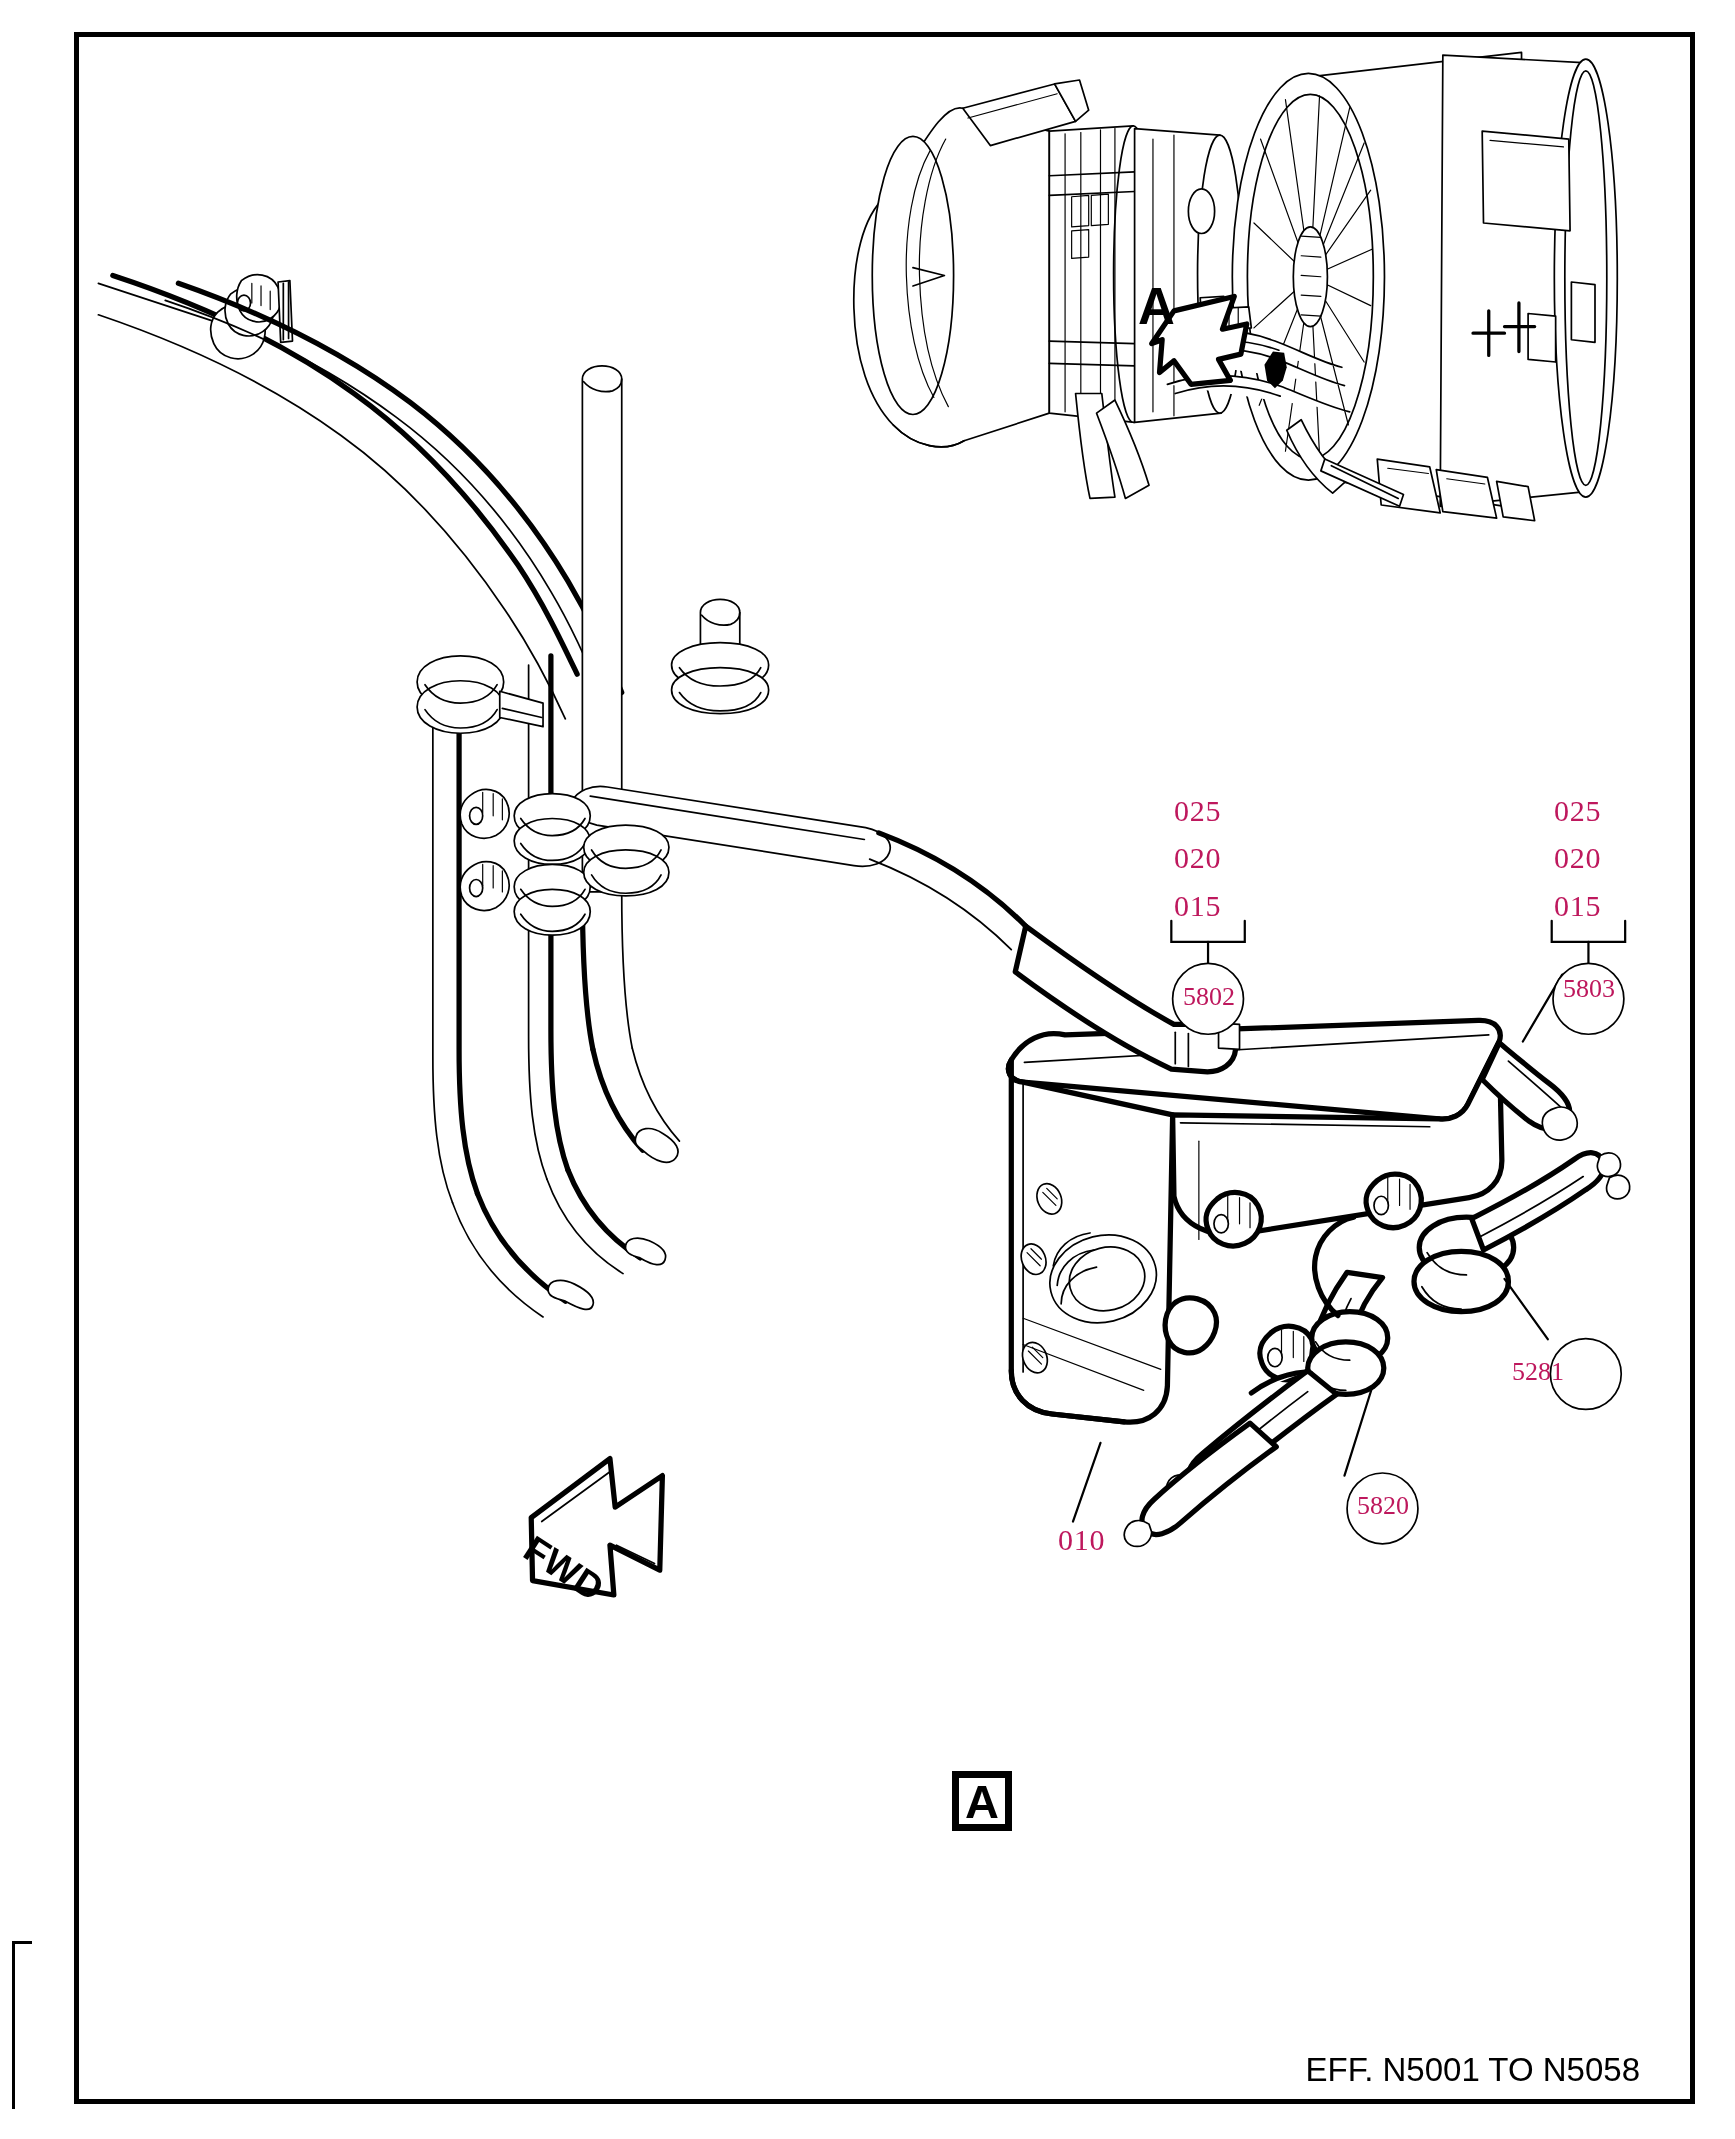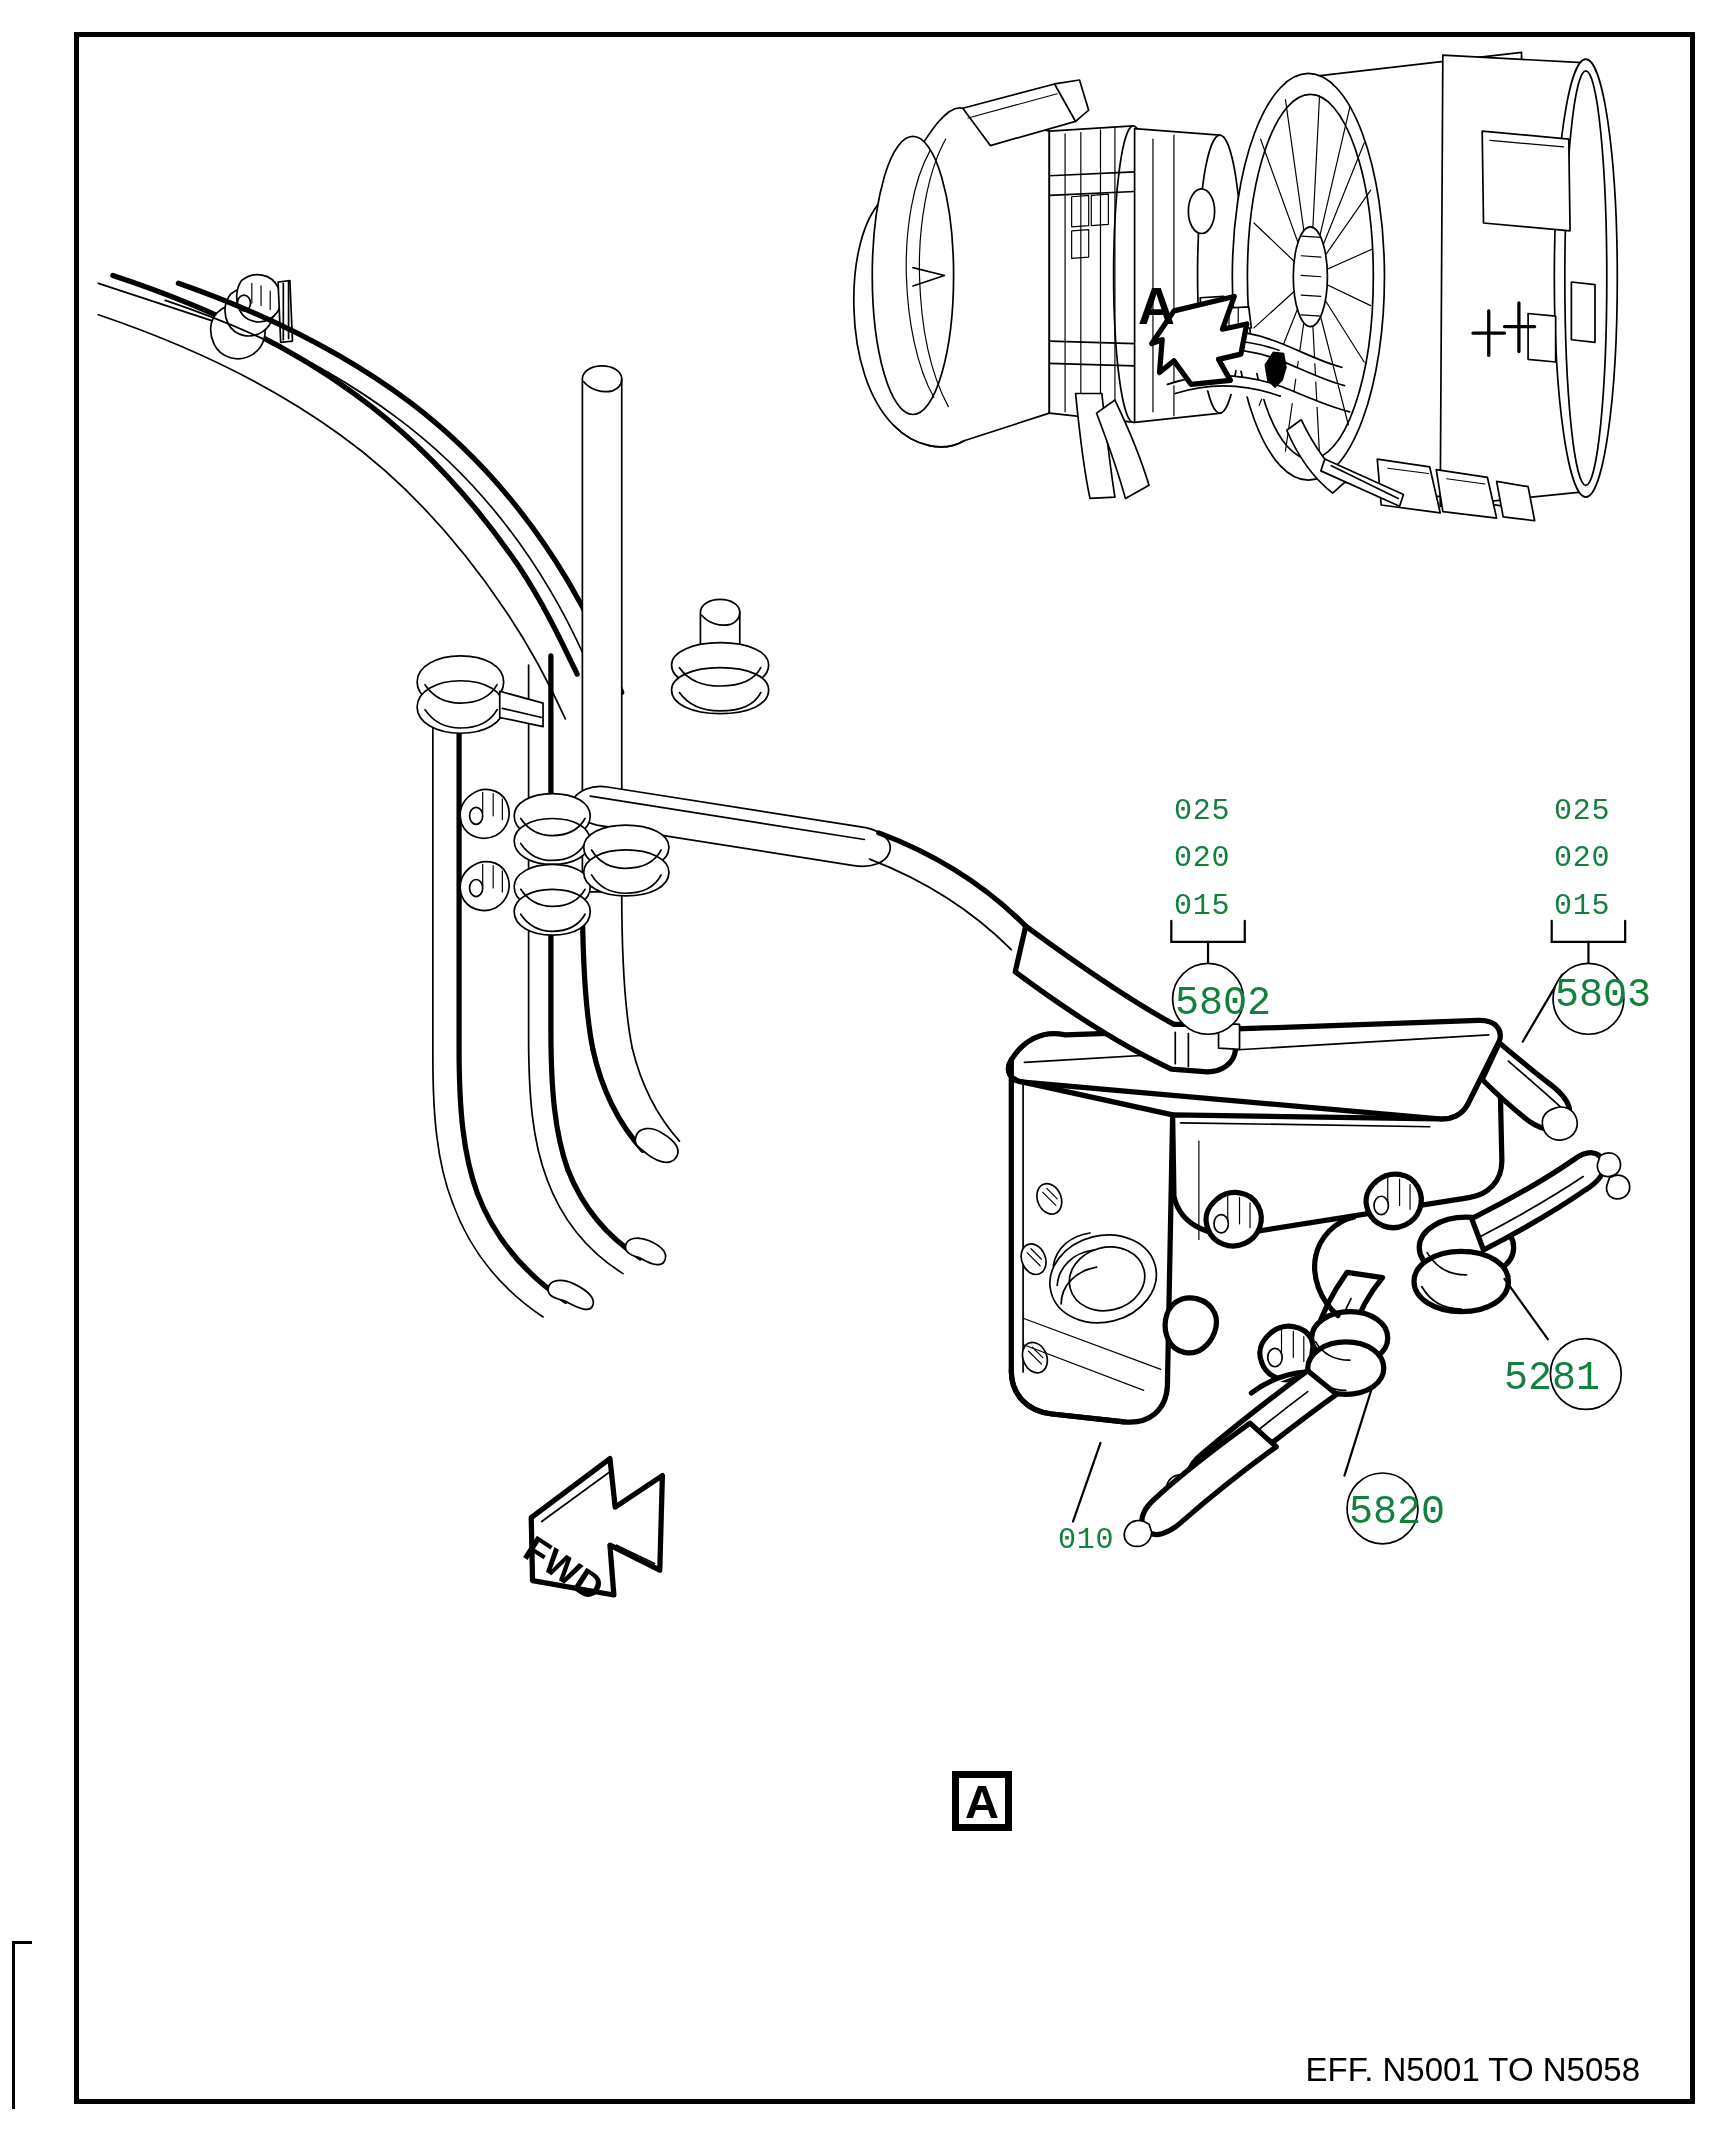--- a/index.html
+++ b/index.html
@@ -20,28 +20,28 @@
     box-sizing:border-box;
     background:#fff;
   }
 
   
   .art{position:absolute;left:0;top:0;width:1736px;height:2140px;pointer-events:none;}
 
   
   .lbl{
     position:absolute;
-    color:#15803d;
-    font-family:Liberation Mono, monospace;
+    color:#be185d;
+    font-family:Liberation Serif, serif;
     white-space:nowrap;
     line-height:1;
   }
   .callout-num{font-size:30px;letter-spacing:0.7px;}
   .item-num{font-size:30px;letter-spacing:0.7px;}
-  .bubble-num{font-size:40px;letter-spacing:0px;}
+  .bubble-num{font-size:26px;letter-spacing:0px;margin-left:8px;}
 
   .eff{
     position:absolute;
     right:96px;bottom:51px;
     font-size:33px;
     color:#000000;
     white-space:nowrap;
   }
   .sidecode-bracket{
     position:absolute;

